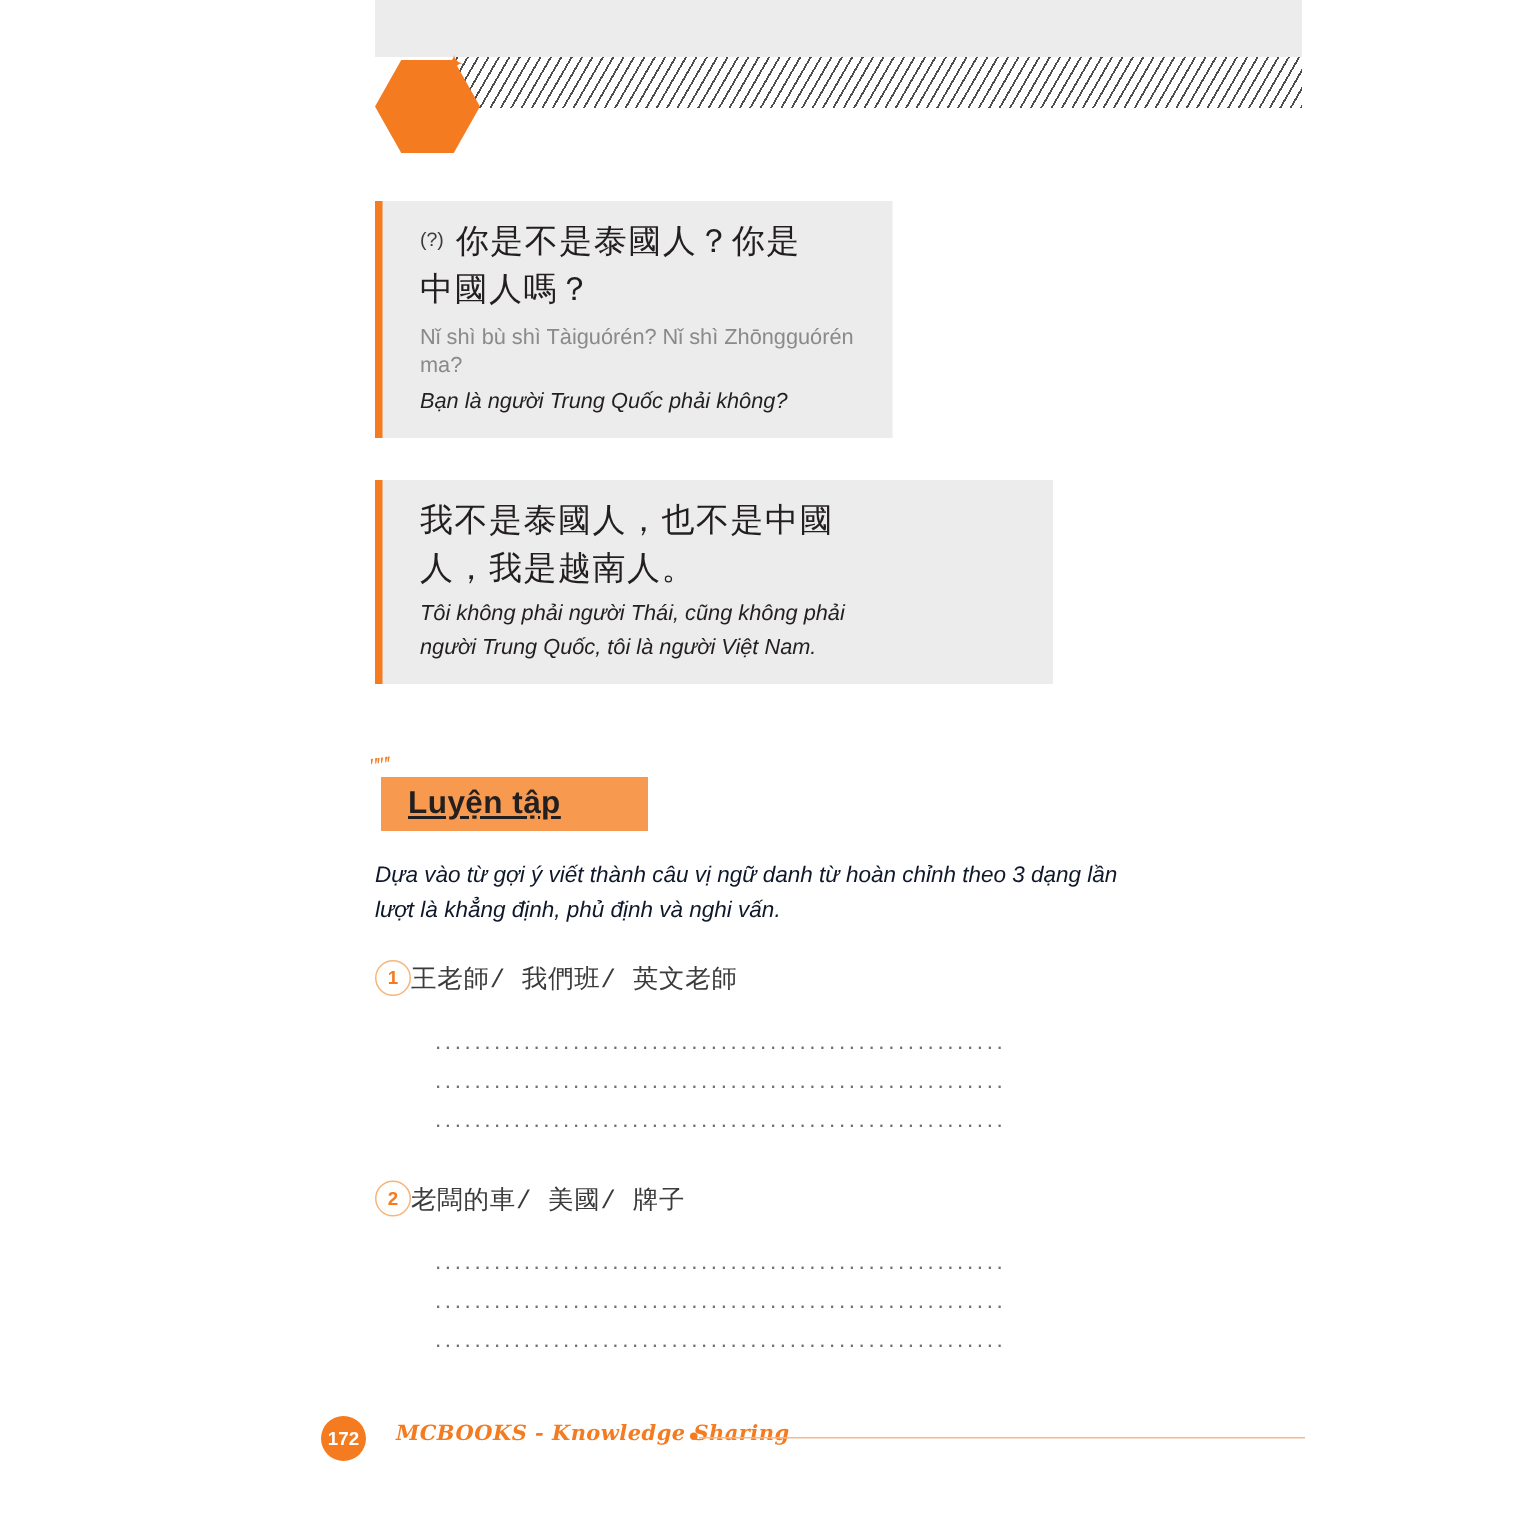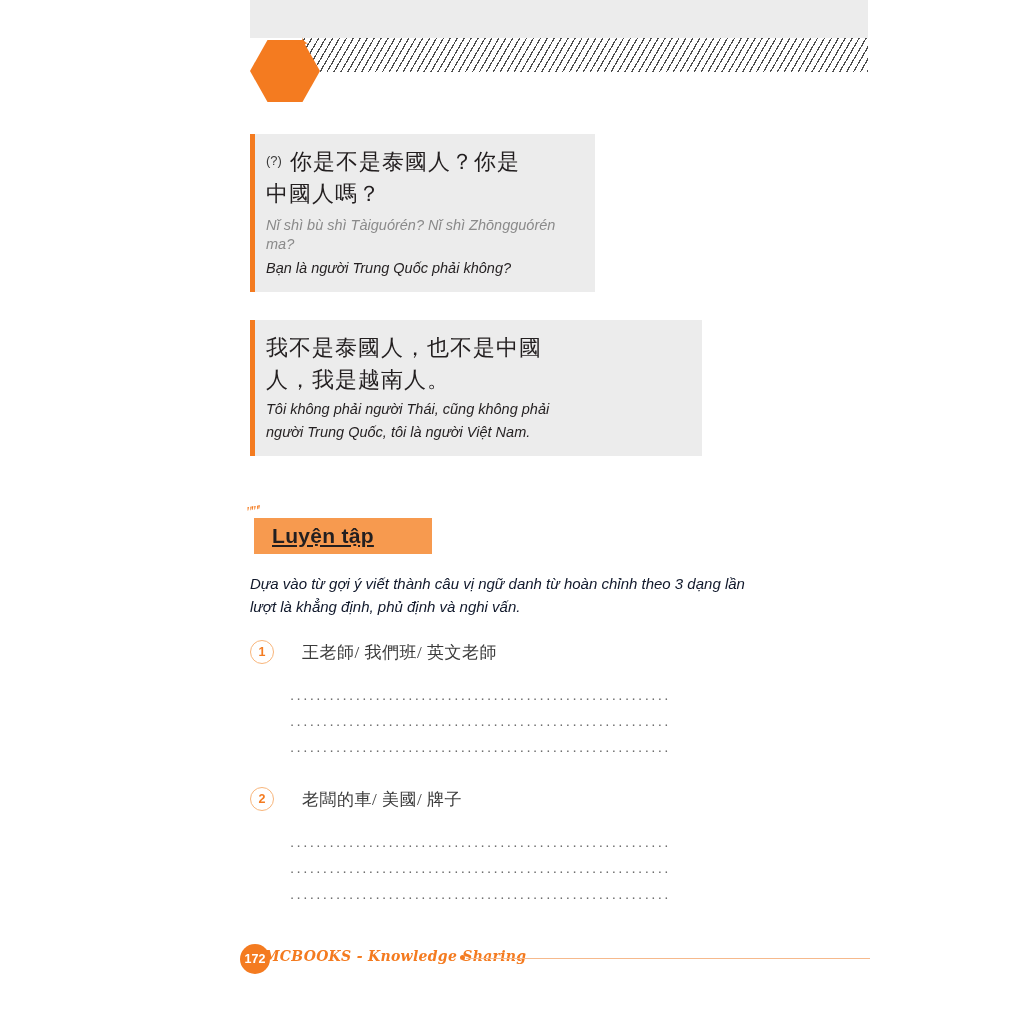--- a/index.html
+++ b/index.html
@@ -54,21 +54,21 @@
     height: 18px;
     color: #f47b20;
     font-size: 16px;
     line-height: 16px;
   }
 
   
   .dialog {
     position: absolute;
     background: #ececec;
-    padding: 12px 16px 14px 16px;
+    padding: 12px 16px 14px 30px;
     box-sizing: border-box;
   }
   .dialog::before {
     content: "";
     position: absolute;
     left: 0;
     top: 0;
     bottom: 0;
     width: 5px;
     background: #f47b20;
@@ -85,21 +85,20 @@
   }
   .qmark {
     font-family: "Liberation Sans", sans-serif;
     font-size: 13px;
     color: #3b3b3b;
     vertical-align: 4px;
     letter-spacing: 0;
   }
   .pinyin {
     font-size: 14.5px;
-    font-style: italic;
     color: #8a8a8a;
     line-height: 1.35;
     margin-top: 6px;
   }
   .viet {
     font-size: 14.5px;
     font-style: italic;
     color: #231f20;
     line-height: 1.38;
     margin-top: 3px;
@@ -168,22 +167,22 @@
     color: #f47b20;
     font-size: 12.5px;
     font-weight: bold;
     display: flex;
     align-items: center;
     justify-content: center;
     box-sizing: border-box;
     flex: 0 0 auto;
   }
   .ex-text {
-    margin-left: 28px;
-    font-family: Liberation Serif, serif;
+    margin-left: 0;
+    font-family: Liberation Mono, monospace;
     font-size: 17px;
     color: #3b3b3b;
     letter-spacing: 0.5px;
   }
   .answer-lines {
     margin-left: 40px;
     margin-top: 18px;
   }
   .answer-line {
     width: 378px;
@@ -192,21 +191,21 @@
     letter-spacing: 2.4px;
     overflow: hidden;
     white-space: nowrap;
     height: 26px;
     line-height: 26px;
   }
 
   
   .footer-badge {
     position: absolute;
-    left: 240px;
+    left: 214px;
     top: 944px;
     width: 30px;
     height: 30px;
     border-radius: 50%;
     background: #f47b20;
     color: #ffffff;
     font-size: 12.5px;
     font-weight: bold;
     display: flex;
     align-items: center;

